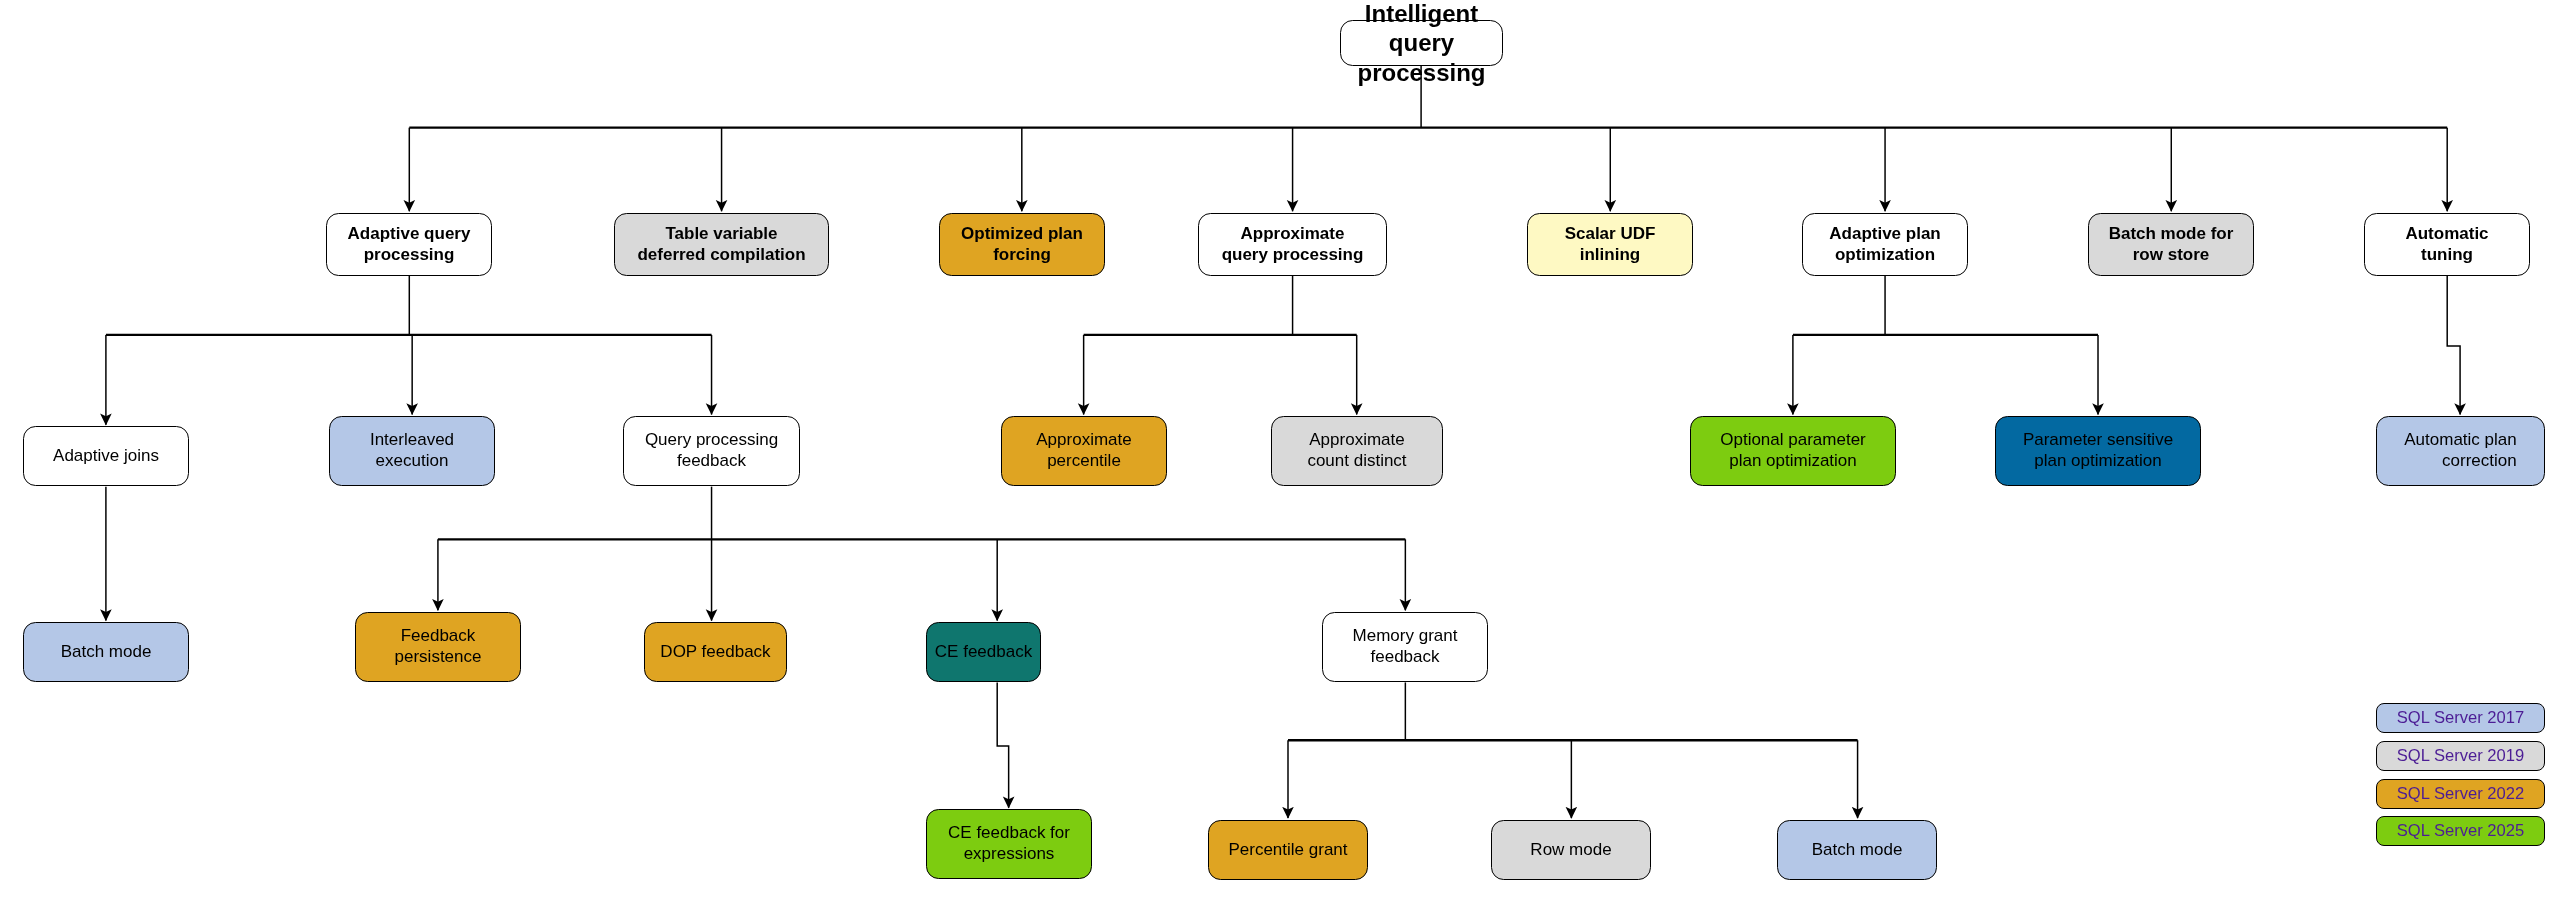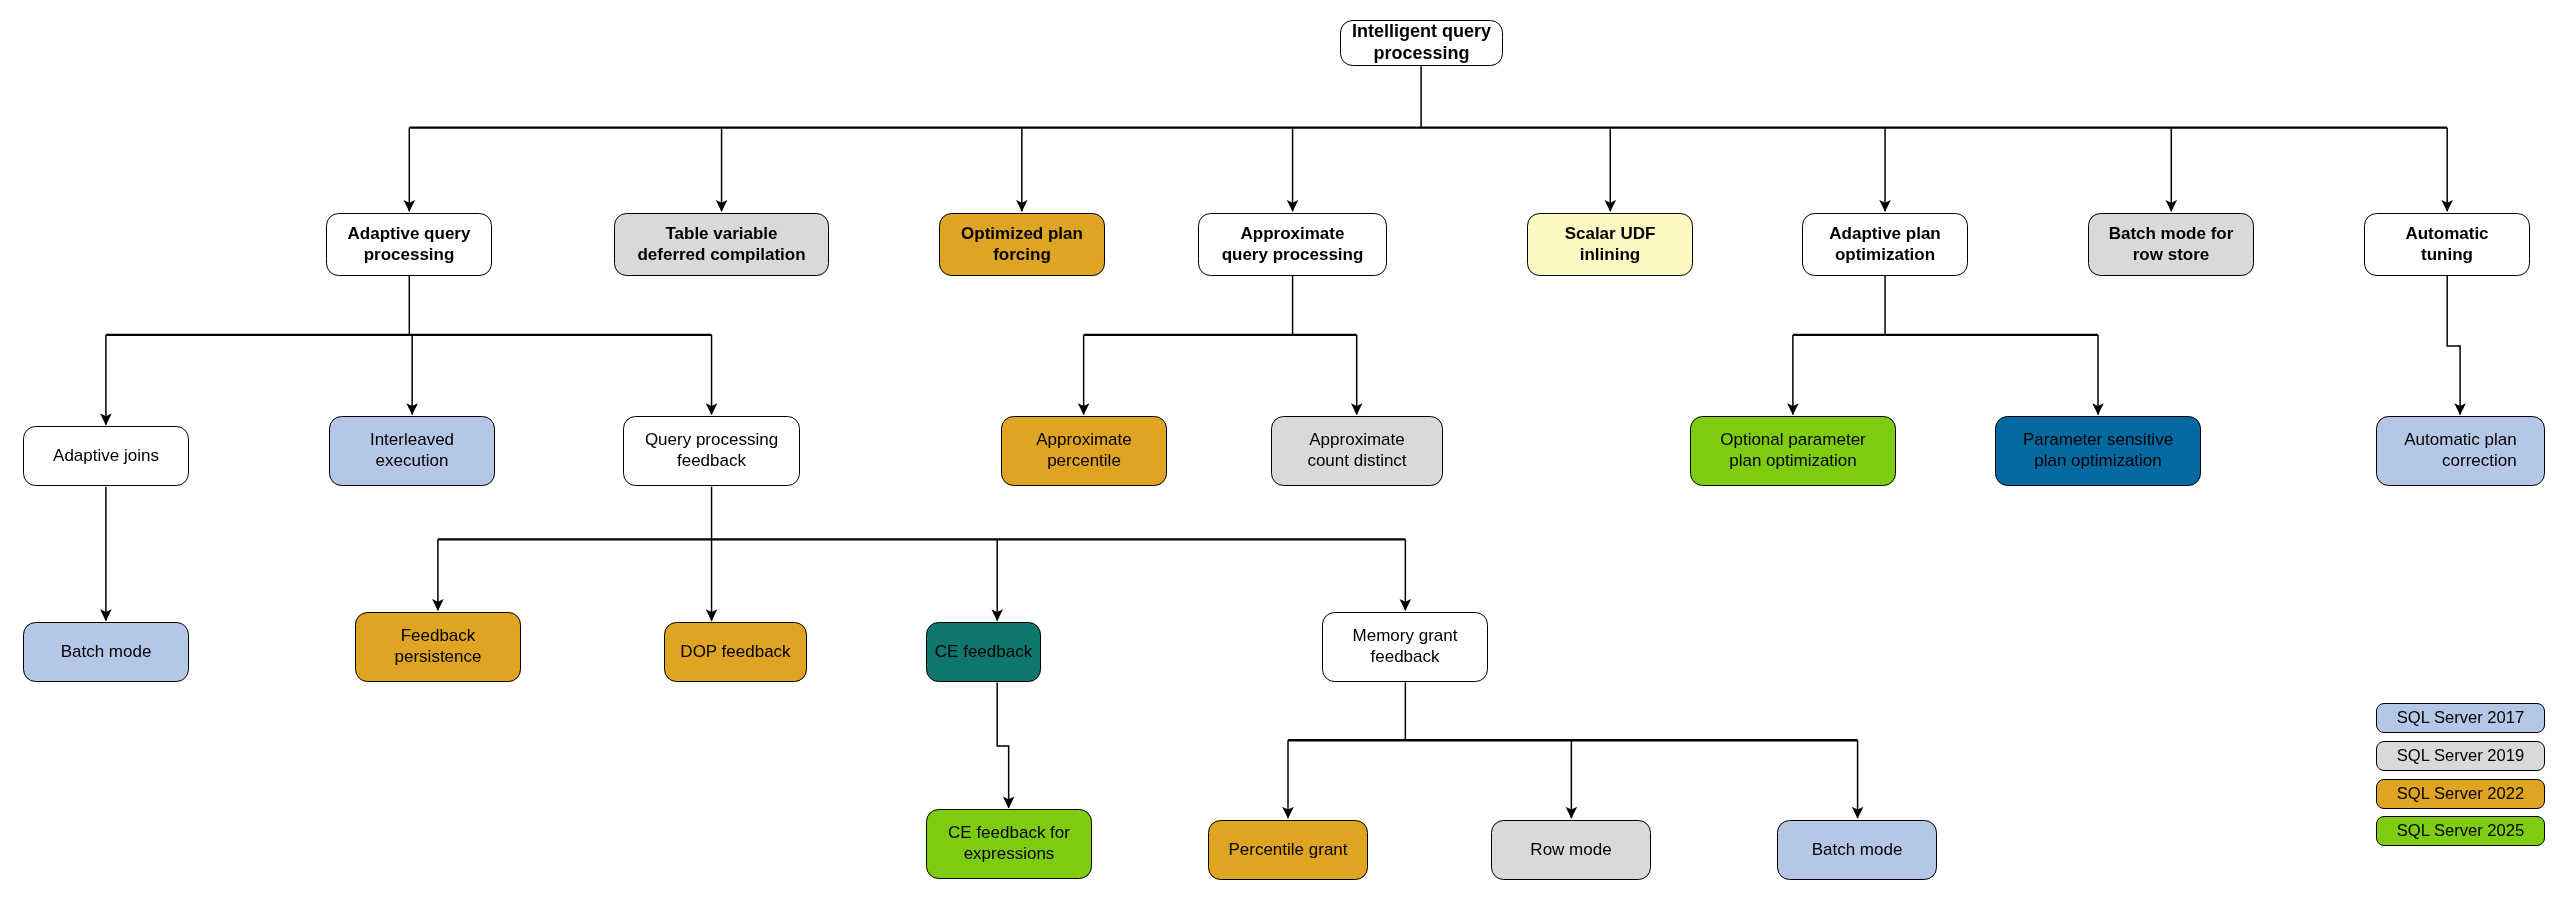--- a/index.html
+++ b/index.html
@@ -33,33 +33,33 @@
     justify-content:center;
     text-align:center;
     color:#000000;
     line-height:1.22;
     padding:2.3px 5.7px;
     font-size:17px;
     white-space:pre-line;
   }
   .node.root{
     font-weight:bold;
-    font-size:18px;
+    font-size:24px;
   }
   .node.lvl1{font-weight:bold;}
   .legend-item{
     position:absolute;
     box-sizing:border-box;
     border:1.7px solid #000000;
     border-radius:8px;
     display:flex;
     align-items:center;
     justify-content:center;
     font-size:16.6px;
-    color:#000000;
+    color:#4c1d95;
     background:#ffffff;
   }
 </style>
 </head>
 <body>
 
 <div id="canvas">
   <svg id="wires" viewBox="0 0 4500 1600" preserveAspectRatio="none">
     <defs>
       <marker id="arrowhead" markerWidth="9" markerHeight="9" refX="7.6" refY="4.5" orient="auto" markerUnits="strokeWidth">
@@ -137,21 +137,21 @@
 count distinct</div>
       <div class="node" style="left: 1690px; top: 416px; width: 206px; height: 70px; background: rgb(125, 204, 16);">Optional parameter
 plan optimization</div>
       <div class="node" style="left: 1995px; top: 416px; width: 206px; height: 70px; background: #0369a1;">Parameter sensitive
 plan optimization</div>
       <div class="node" style="left: 2376px; top: 416px; width: 169px; height: 70px; background: rgb(180, 199, 231); text-align: right;">Automatic plan
 correction</div>
       <div class="node" style="left: 23px; top: 622px; width: 166px; height: 60px; background: rgb(180, 199, 231);">Batch mode</div>
       <div class="node" style="left: 355px; top: 612px; width: 166px; height: 70px; background: rgb(223, 164, 34);">Feedback
 persistence</div>
-      <div class="node" style="left: 664px; top: 622px; width: 143px; height: 60px; background: rgb(223, 164, 34); text-align: right;">DOP feedback</div>
+      <div class="node" style="left: 644px; top: 622px; width: 143px; height: 60px; background: rgb(223, 164, 34); text-align: right;">DOP feedback</div>
       <div class="node" style="left: 926px; top: 622px; width: 115px; height: 60px; background: #0f766e;">CE feedback</div>
       <div class="node" style="left: 1322px; top: 612px; width: 166px; height: 70px; background: rgb(255, 255, 255);">Memory grant
 feedback</div>
       <div class="node" style="left: 926px; top: 809px; width: 166px; height: 70px; background: rgb(125, 204, 16);">CE feedback for
 expressions</div>
       <div class="node" style="left: 1208px; top: 820px; width: 160px; height: 60px; background: rgb(223, 164, 34);">Percentile grant</div>
       <div class="node" style="left: 1491px; top: 820px; width: 160px; height: 60px; background: rgb(217, 217, 217);">Row mode</div>
       <div class="node" style="left: 1777px; top: 820px; width: 160px; height: 60px; background: rgb(180, 199, 231);">Batch mode</div>
     </div>
 

